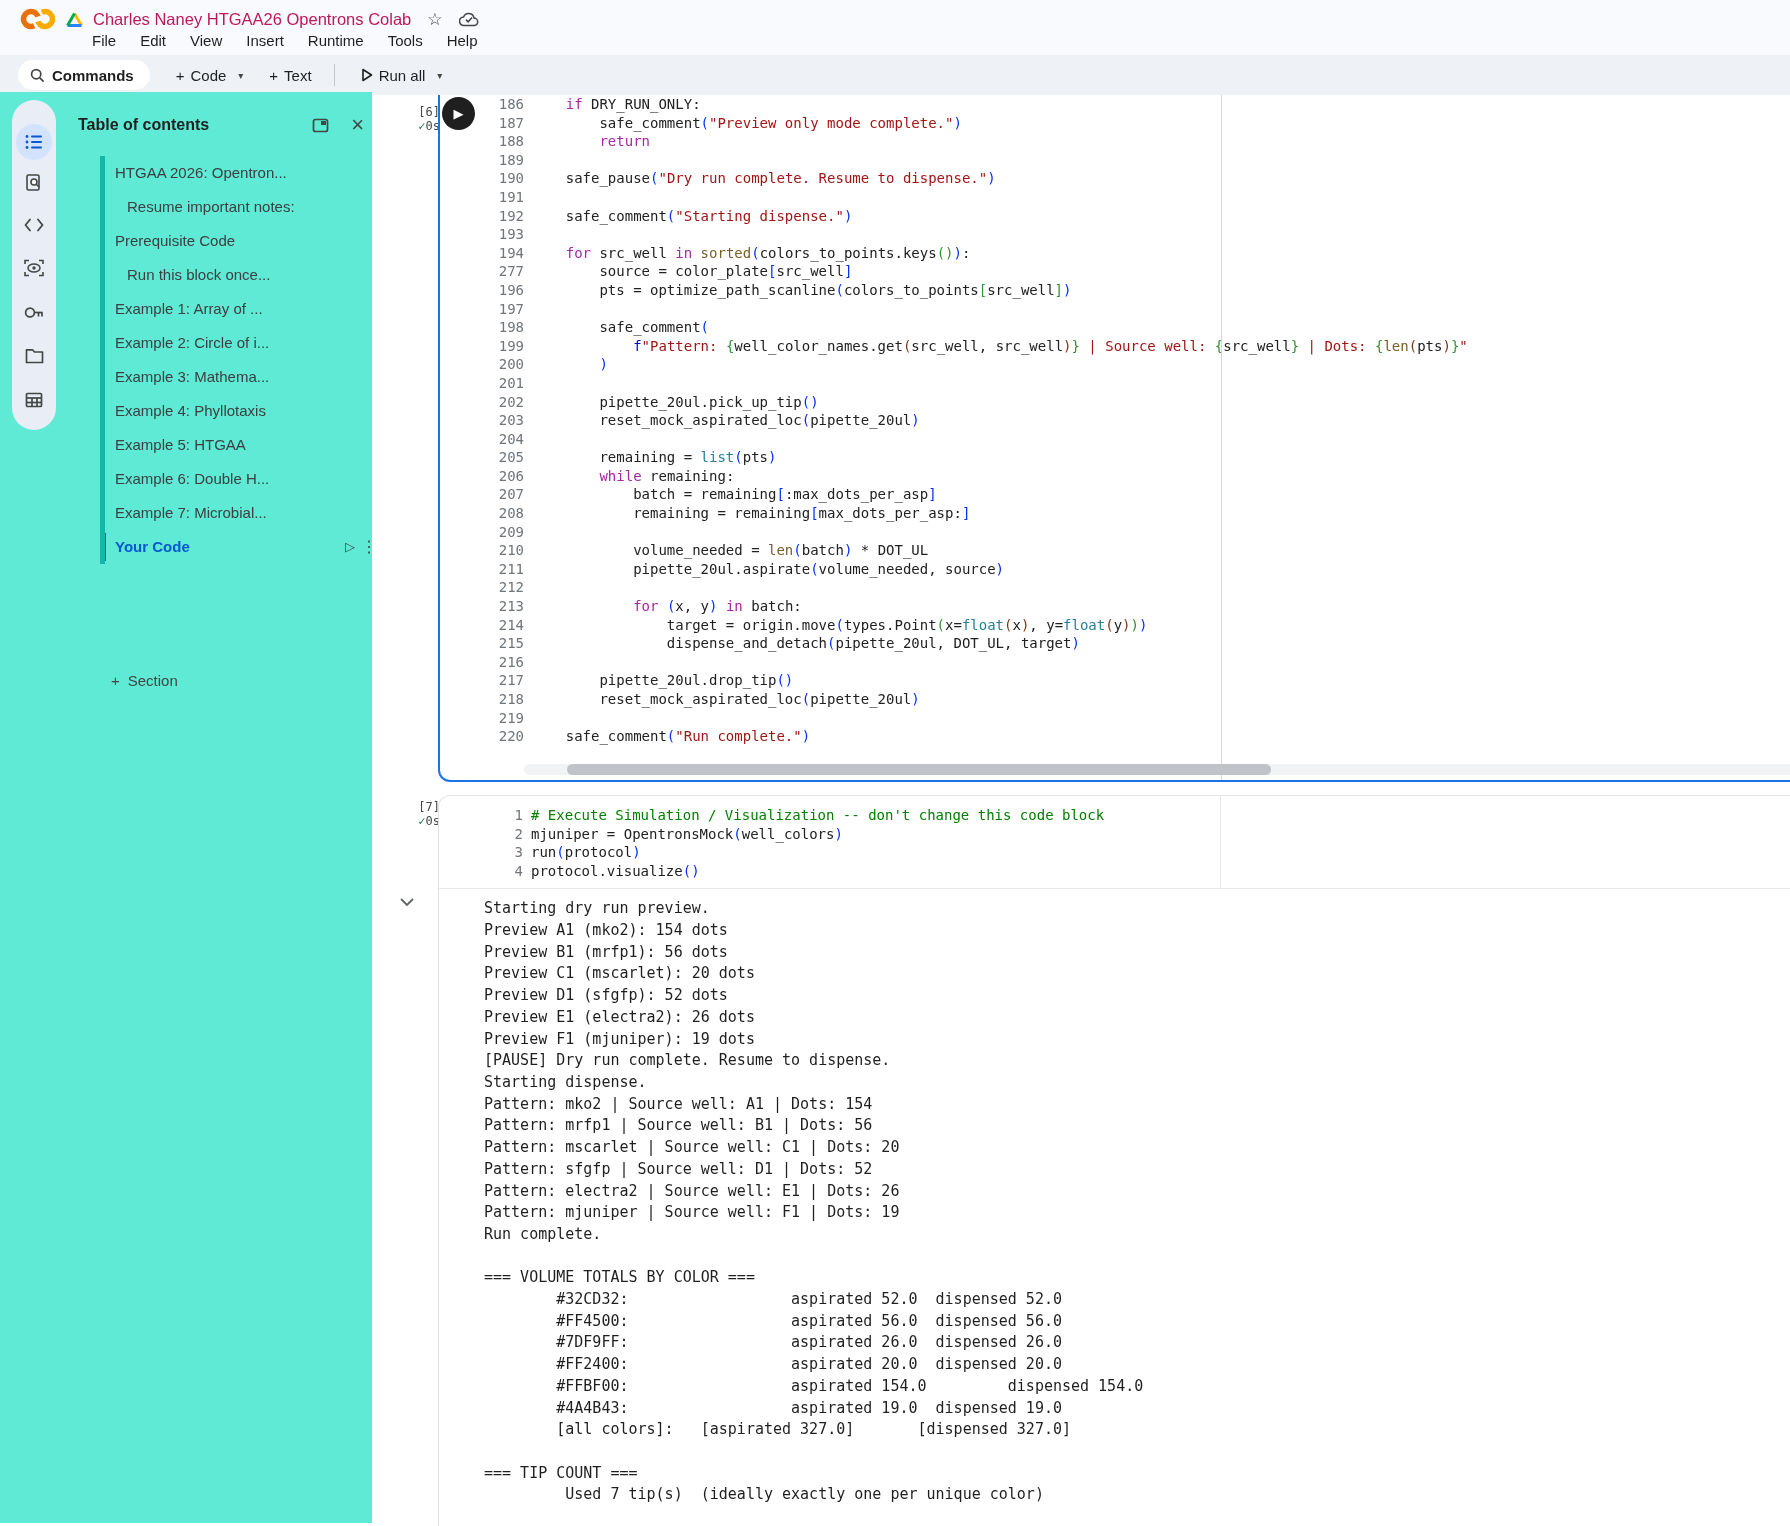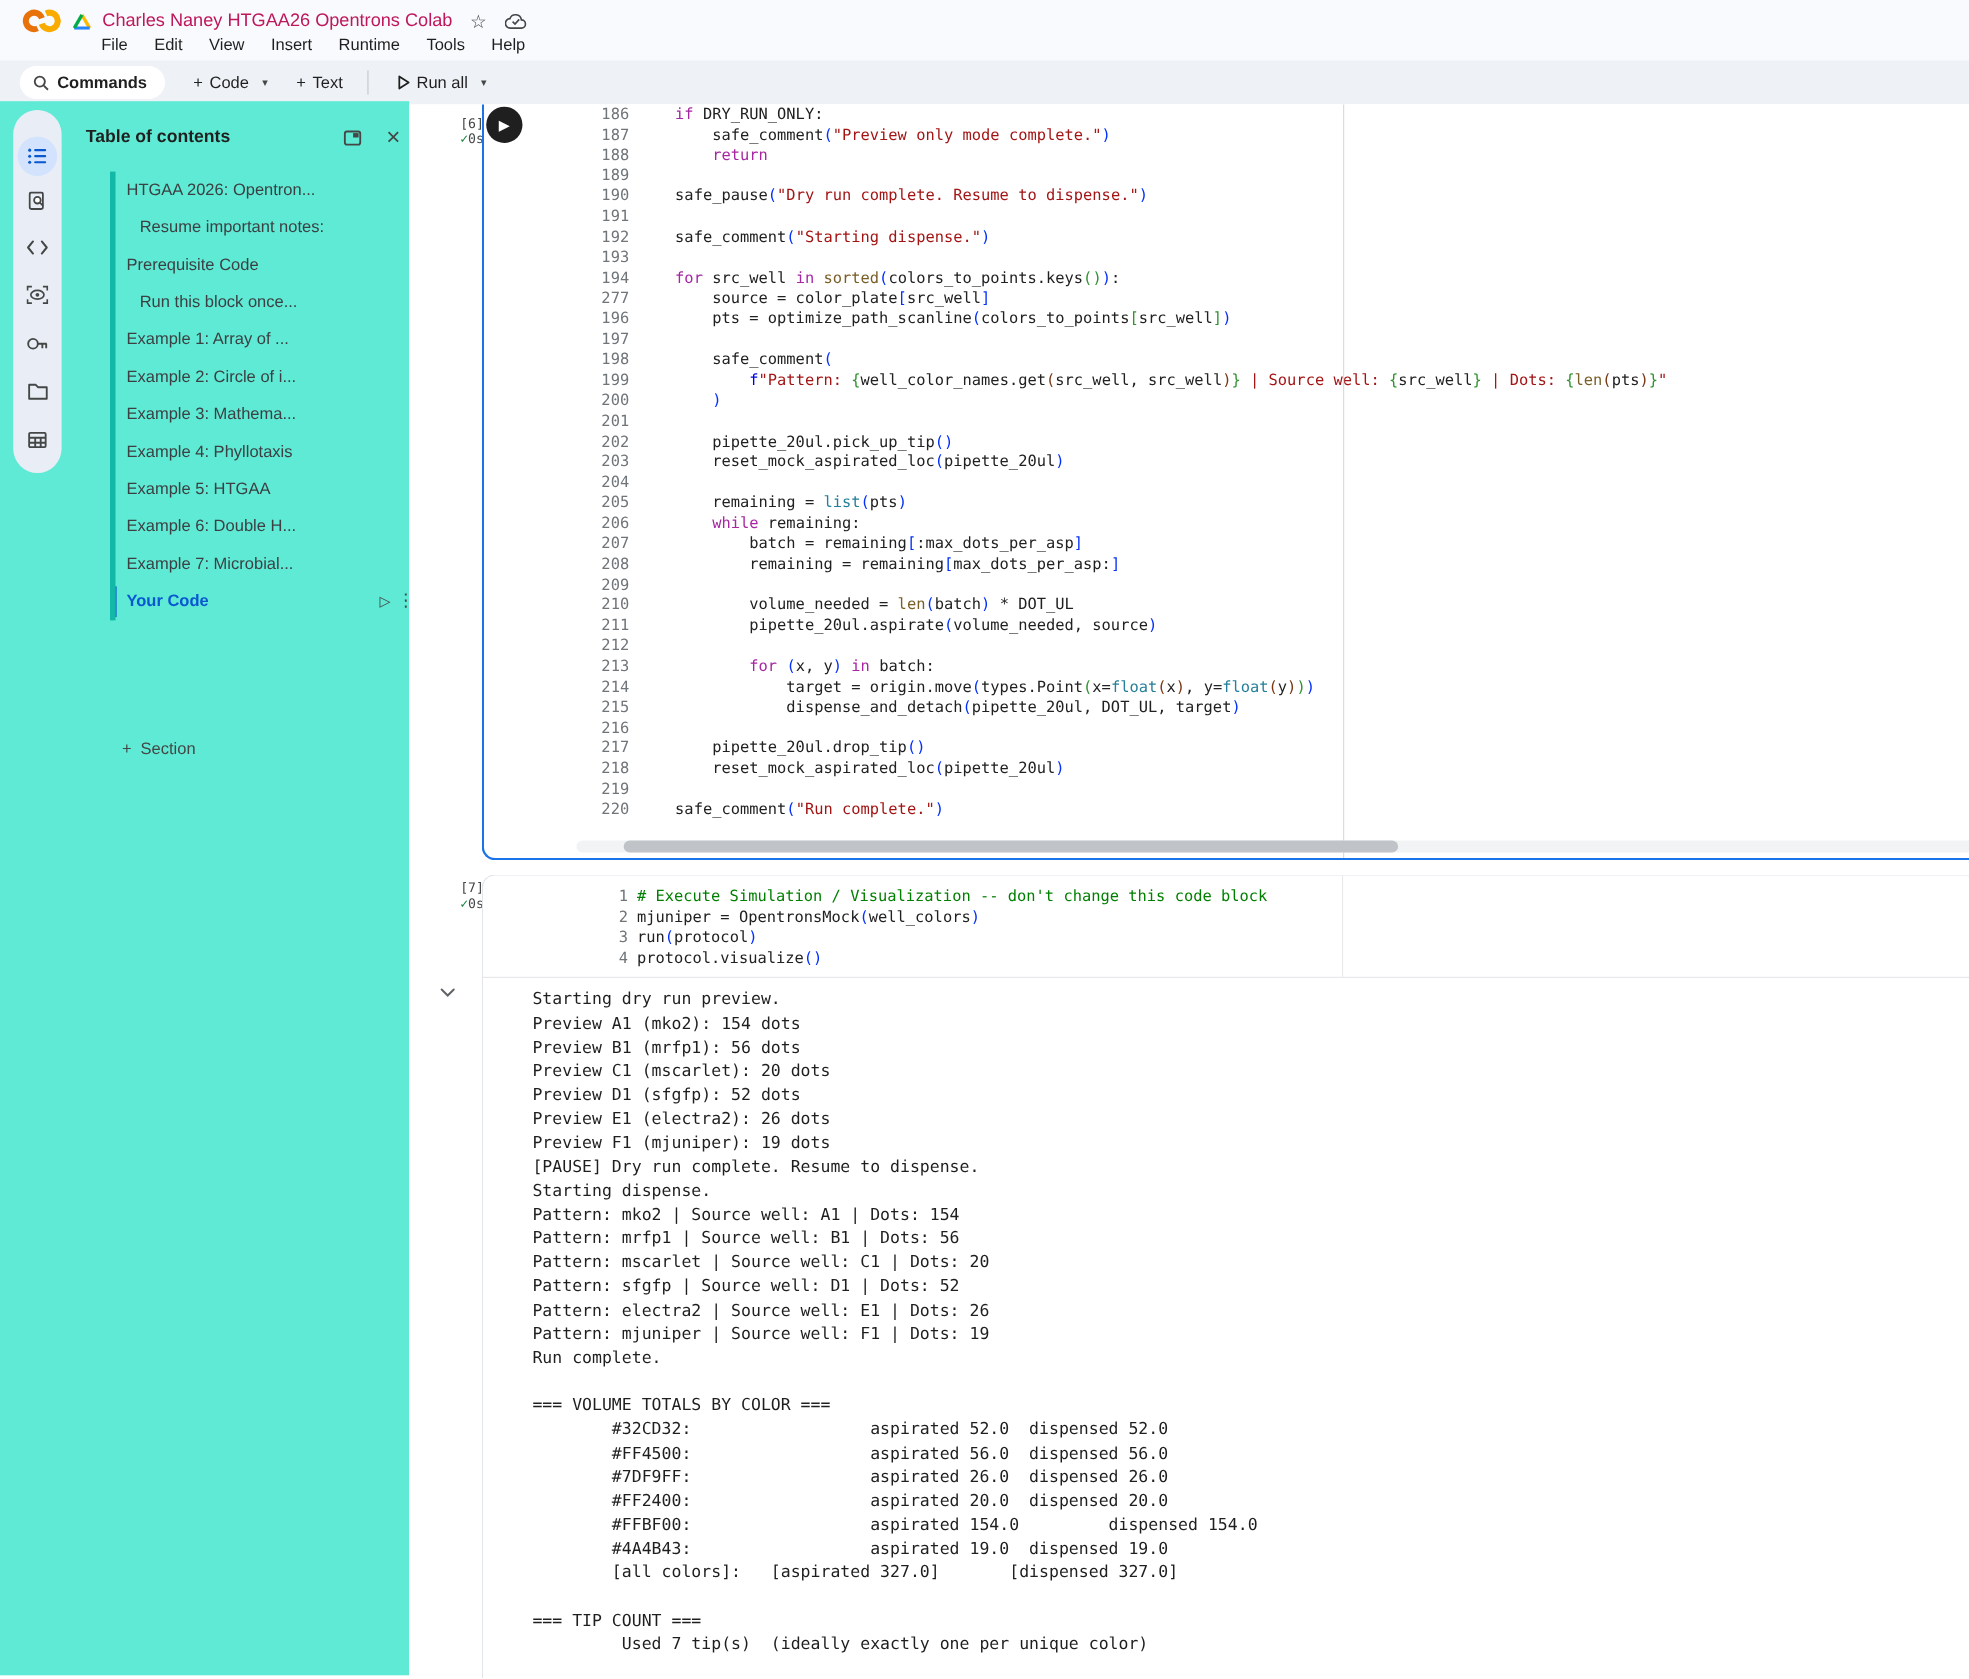--- a/index.html
+++ b/index.html
@@ -43,21 +43,21 @@
   .nb{position:absolute;left:372px;top:95px;right:0;bottom:0;overflow:hidden;background:#fff;}
   .exec-badge{position:absolute;width:46px;font-family:"DejaVu Sans Mono",monospace;font-size:12px;color:#444746;line-height:14px;}
   .exec-badge .chk{color:#188038;}
   .cell6{position:absolute;left:66px;top:-12px;right:-14px;height:697px;background:#fff;
          border:2.5px solid #1a73e8;border-top:none;border-radius:0 0 12px 12px;overflow:hidden;}
   .runbtn{position:absolute;left:2px;top:14px;width:33px;height:33px;border-radius:50%;background:#1f1f1f;
           color:#fff;display:flex;align-items:center;justify-content:center;font-size:13px;z-index:3;}
   .guide{position:absolute;left:781px;top:0;bottom:0;width:1px;background:#d7d9dc;}
   .code{font-family:"DejaVu Sans Mono",monospace;font-size:14px;}
   .crow{display:flex;height:18.6px;line-height:18.6px;white-space:pre;}
-  .ln{width:84px;flex:0 0 84px;text-align:right;color:#70757a;padding-left:48px;}
+  .ln{width:84px;flex:0 0 84px;text-align:right;color:#70757a;}
   .ccode{margin-left:8px;}
   .code6{padding-top:12px;}
   .tk-p{color:#212121}.tk-k{color:#A626A4}.tk-s{color:#A31515}.tk-c{color:#007F00}
   .tk-b{color:#795E26}.tk-t{color:#267F99}.tk-B1{color:#0431FA}.tk-B2{color:#319331}
   .tk-B3{color:#7B3814}.tk-f{color:#0000E8}
   .hscroll-track{position:absolute;left:84px;right:0;bottom:5px;height:11px;background:#f1f3f4;border-radius:6px;}
   .hscroll-thumb{position:absolute;left:43px;width:704px;top:0;height:11px;background:#c0c4c9;border-radius:6px;}
   .cell7{position:absolute;left:66px;top:700px;right:-14px;height:760px;background:#fff;
          border:1.5px solid #dfe3e8;border-bottom:none;border-radius:12px 12px 0 0;overflow:hidden;}
   .code7{padding-top:10px;position:relative;border-bottom:1px solid #e4e6e9;padding-bottom:8px;}

